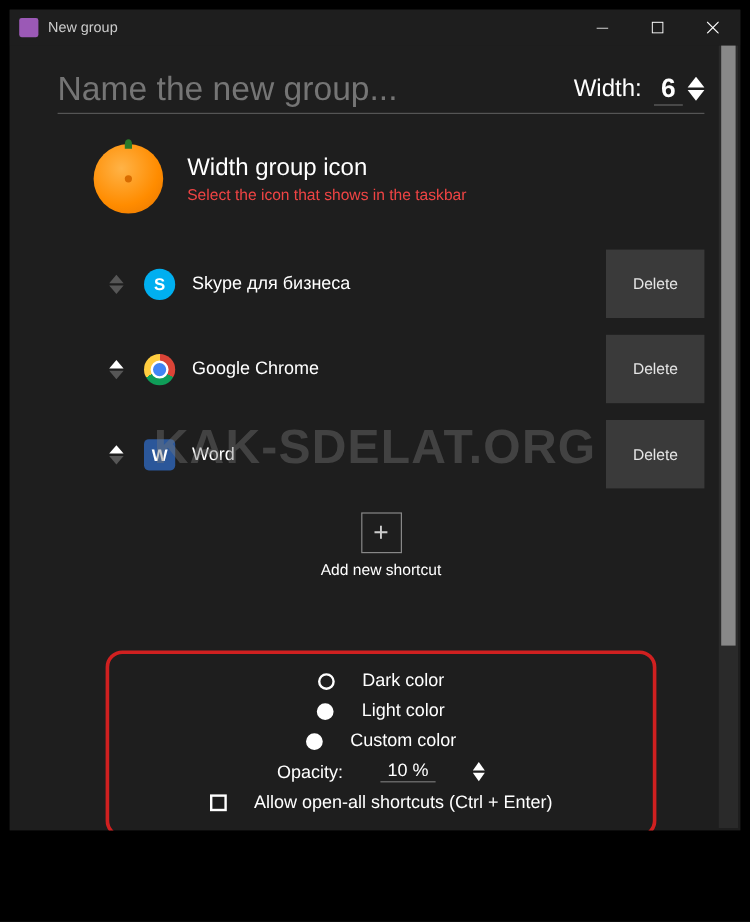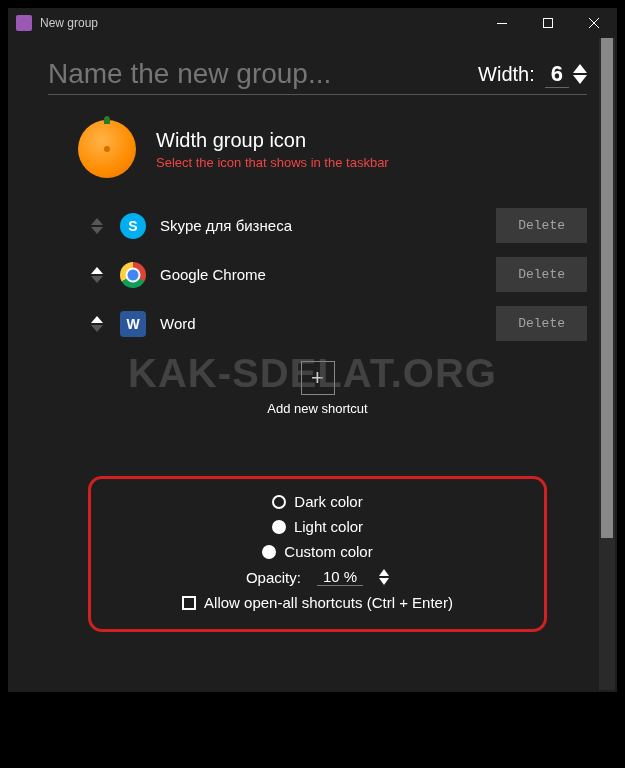--- a/index.html
+++ b/index.html
@@ -35,28 +35,28 @@
 .sort-arrows { display: flex; flex-direction: column; gap: 2px; width: 18px; align-items: center; }
 .tri-sm-up { width: 0; height: 0; border-left: 6px solid transparent; border-right: 6px solid transparent; border-bottom: 7px solid #fff; cursor: pointer; }
 .tri-sm-dn { width: 0; height: 0; border-left: 6px solid transparent; border-right: 6px solid transparent; border-top: 7px solid #fff; cursor: pointer; }
 .tri-sm-up.dim, .tri-sm-dn.dim { opacity: 0.25; }
 .app-icon { width: 26px; height: 26px; border-radius: 4px; display: flex; align-items: center; justify-content: center; font-size: 14px; font-weight: bold; color: #fff; }
 .skype-ico { background: #00aff0; border-radius: 50%; }
 .chrome-ico { background: conic-gradient(#db4437 0 120deg, #0f9d58 120deg 240deg, #ffcd40 240deg 360deg); border-radius: 50%; position: relative; }
 .chrome-ico::after { content: ''; position: absolute; top: 50%; left: 50%; width: 11px; height: 11px; background: #4285f4; border: 2px solid #fff; border-radius: 50%; transform: translate(-50%, -50%); }
 .word-ico { background: #2b579a; }
 .app-name { flex: 1; font-size: 15px; }
-.delete-btn { background: #3a3a3a; color: #a3a3a3; border: none; padding: 10px 22px; font-size: 13px; cursor: pointer; font-family: Liberation Mono, monospace; }
+.delete-btn { background: #3a3a3a; color: #e5e5e5; border: none; padding: 21px 22px; font-size: 13px; cursor: pointer; }
 
 .add-section { text-align: center; margin-bottom: 60px; }
 .add-box { width: 34px; height: 34px; border: 1px solid #888; display: inline-flex; align-items: center; justify-content: center; font-size: 22px; color: #ccc; cursor: pointer; margin-bottom: 6px; }
 .add-label { font-size: 13px; }
 
 .highlight-box { border: 3px solid #d02020; border-radius: 14px; padding: 14px 20px 10px; margin: 0 40px; }
-.radio-row, .opt-row { display: flex; align-items: center; justify-content: center; gap: 8px; margin-bottom: 8px; font-size: 15px; }
+.radio-row, .opt-row { display: flex; align-items: center; justify-content: center; gap: 23px; margin-bottom: 8px; font-size: 15px; }
 .radio { width: 14px; height: 14px; border: 2px solid #fff; border-radius: 50%; display: inline-block; position: relative; }
 .radio.unsel { background: #fff; }
 .opacity-val { border-bottom: 1px solid #777; padding: 0 6px; margin: 0 8px; }
 .checkbox { width: 14px; height: 14px; border: 2px solid #fff; display: inline-block; }
 
 .watermark { position: absolute; top: 343px; left: 0; right: 0; text-align: center; font-size: 40px; font-weight: bold; color: rgba(120,120,120,0.4); letter-spacing: 1px; pointer-events: none; }
 </style>
 </head>
 <body>
 

